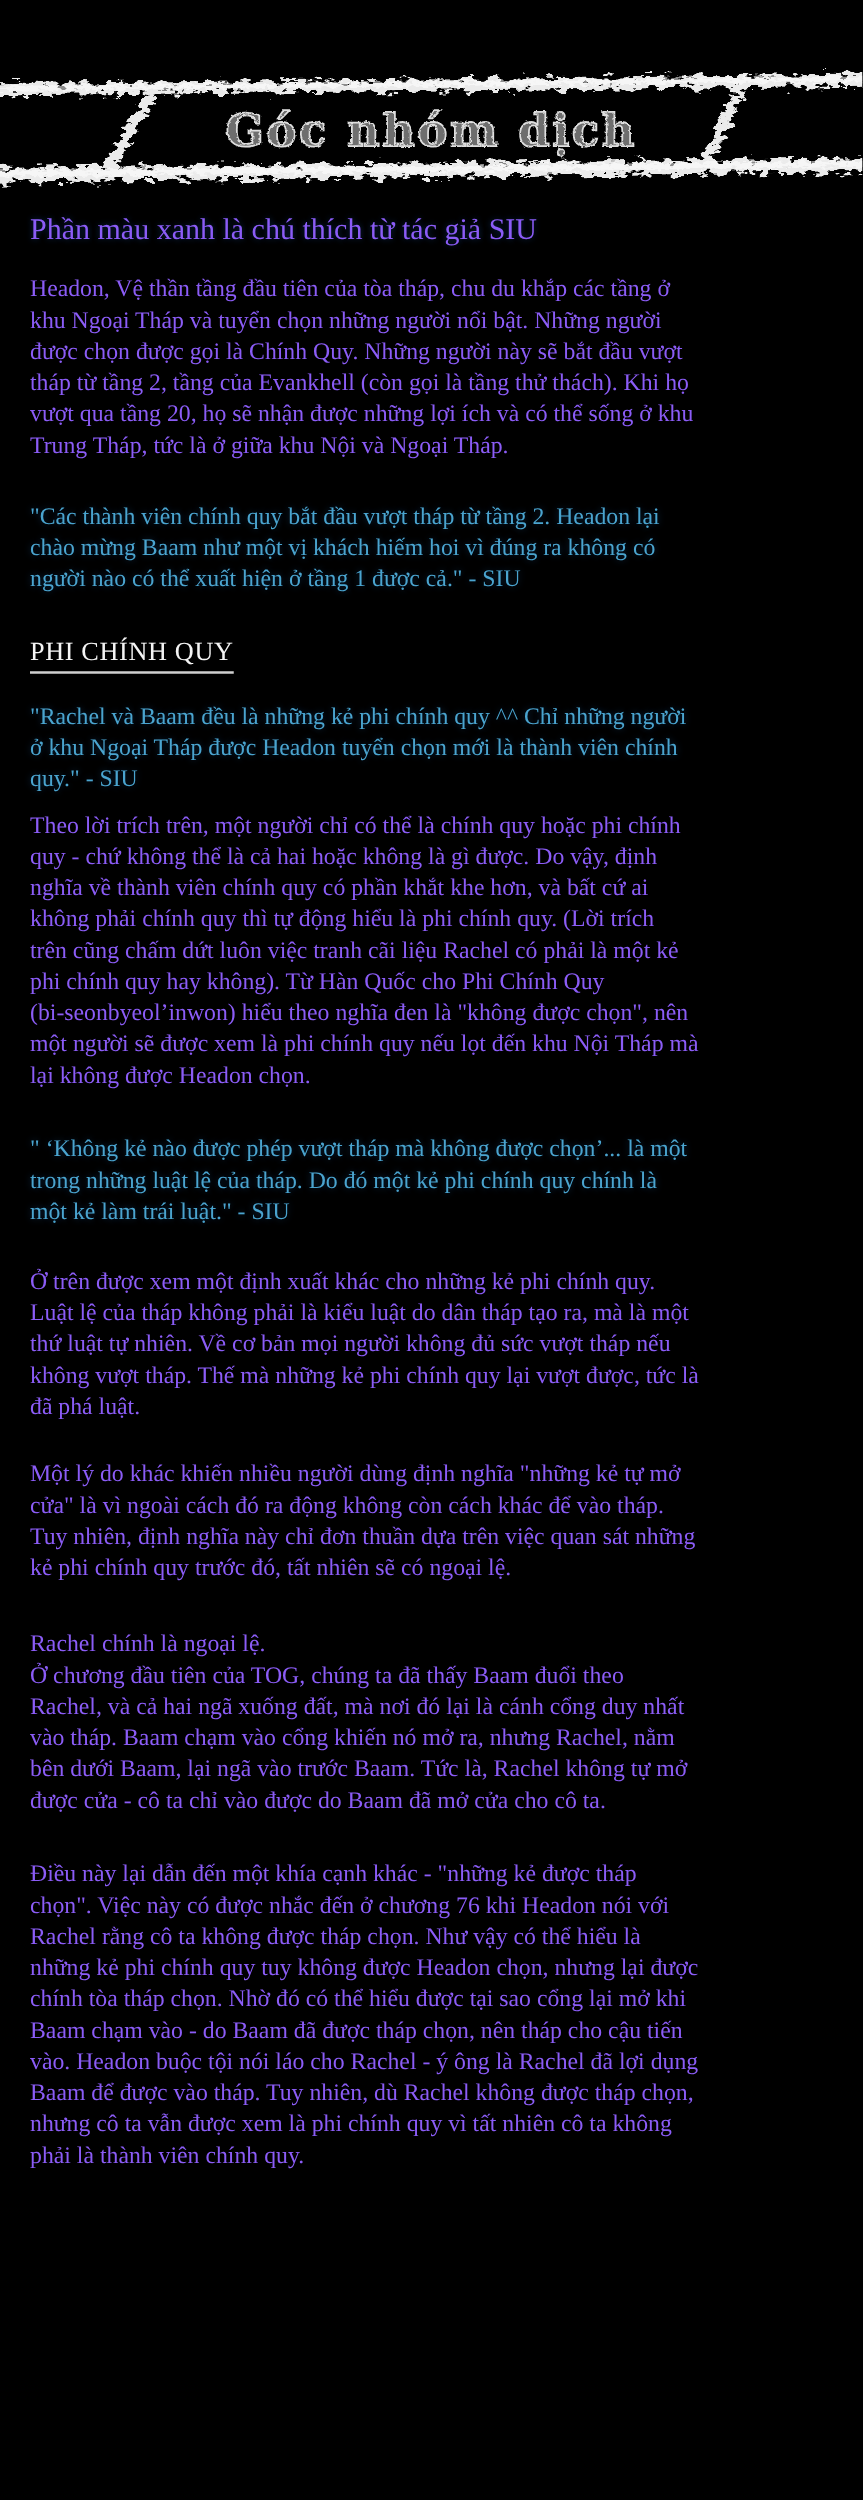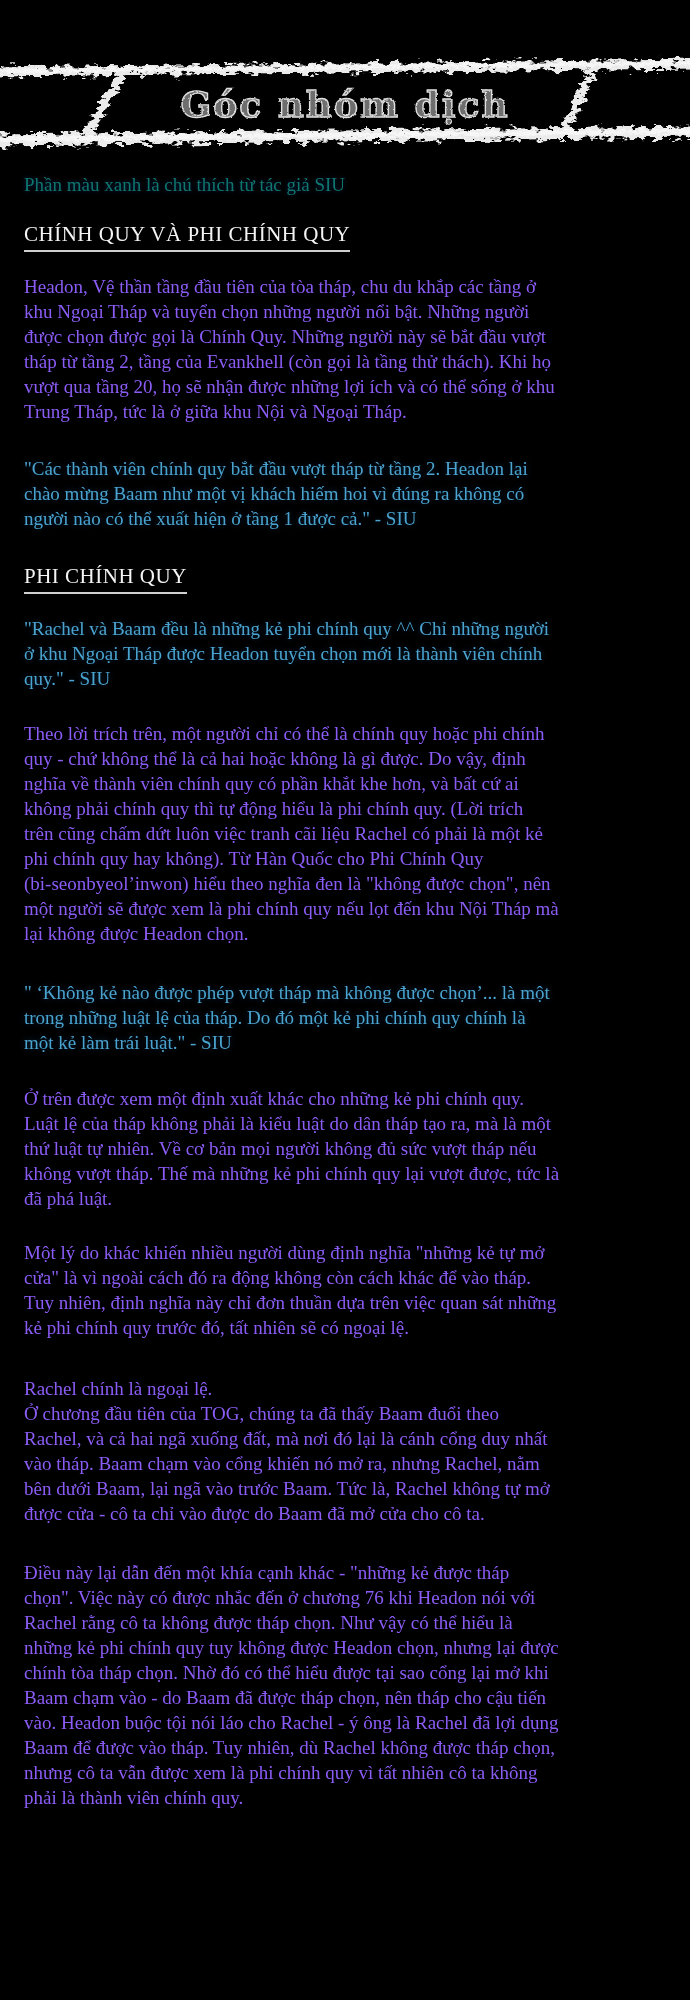--- a/index.html
+++ b/index.html
@@ -21,23 +21,23 @@
     display: block;
     width: 690px;
     height: 160px;
   }
   .content {
     padding: 0 24px;
     color: #f1f1f1;
   }
   .note {
     margin-top: 12px;
-    font-size: 19px;
+    font-size: 24px;
     line-height: 25px;
-    color: #0f766e;
+    color: #8b5cf6;
     text-shadow: 0 0 5px rgba(20,70,140,.6);
     font-family: Liberation Serif, serif;
   }
   .heading {
     font-size: 21px;
     line-height: 25px;
     color: #f4f4f4;
     letter-spacing: .5px;
   }
   .heading > span {
@@ -91,23 +91,20 @@
       <path d="M -15 71 L 705 63" stroke-width="4"></path>
       <path d="M -15 139 L 705 131" stroke-width="5"></path>
     </g>
     <text x="345" y="117" text-anchor="middle" filter="url(#roughtext)" font-family="DejaVu Serif, serif" font-size="36" font-weight="bold" fill="#6e6e6e" stroke="#dedede" stroke-width="1.4" letter-spacing="2">Góc nhóm dịch</text>
   </svg>
 
   <div class="content">
 
     <div class="note" style="margin-top:12px;">Phần màu xanh là chú thích từ tác giả SIU</div>
 
-    <div class="heading" style="margin-top:25px;">
-      <span>CHÍNH QUY VÀ PHI CHÍNH QUY</span>
-    </div>
 
 
     <div class="para" style="margin-top:22px;">Headon, Vệ thần tầng đầu tiên của tòa tháp, chu du khắp các tầng ở
 khu Ngoại Tháp và tuyển chọn những người nổi bật. Những người
 được chọn được gọi là Chính Quy. Những người này sẽ bắt đầu vượt
 tháp từ tầng 2, tầng của Evankhell (còn gọi là tầng thử thách). Khi họ
 vượt qua tầng 20, họ sẽ nhận được những lợi ích và có thể sống ở khu
 Trung Tháp, tức là ở giữa khu Nội và Ngoại Tháp.</div>
 
     <div class="quote" style="margin-top:32px;">"Các thành viên chính quy bắt đầu vượt tháp từ tầng 2. Headon lại
@@ -115,21 +112,21 @@
 người nào có thể xuất hiện ở tầng 1 được cả." - SIU</div>
 
     <div class="heading" style="margin-top:33px;">
       <span>PHI CHÍNH QUY</span>
     </div>
 
     <div class="quote" style="margin-top:22px;">"Rachel và Baam đều là những kẻ phi chính quy ^^ Chỉ những người
 ở khu Ngoại Tháp được Headon tuyển chọn mới là thành viên chính
 quy." - SIU</div>
 
-    <div class="para" style="margin-top:30px;">Theo lời trích trên, một người chỉ có thể là chính quy hoặc phi chính
+    <div class="para" style="margin-top:12px;">Theo lời trích trên, một người chỉ có thể là chính quy hoặc phi chính
 quy - chứ không thể là cả hai hoặc không là gì được. Do vậy, định
 nghĩa về thành viên chính quy có phần khắt khe hơn, và bất cứ ai
 không phải chính quy thì tự động hiểu là phi chính quy. (Lời trích
 trên cũng chấm dứt luôn việc tranh cãi liệu Rachel có phải là một kẻ
 phi chính quy hay không). Từ Hàn Quốc cho Phi Chính Quy
 (bi-seonbyeol’inwon) hiểu theo nghĩa đen là "không được chọn", nên
 một người sẽ được xem là phi chính quy nếu lọt đến khu Nội Tháp mà
 lại không được Headon chọn.</div>
 
     <div class="quote" style="margin-top:34px;">" ‘Không kẻ nào được phép vượt tháp mà không được chọn’... là một

